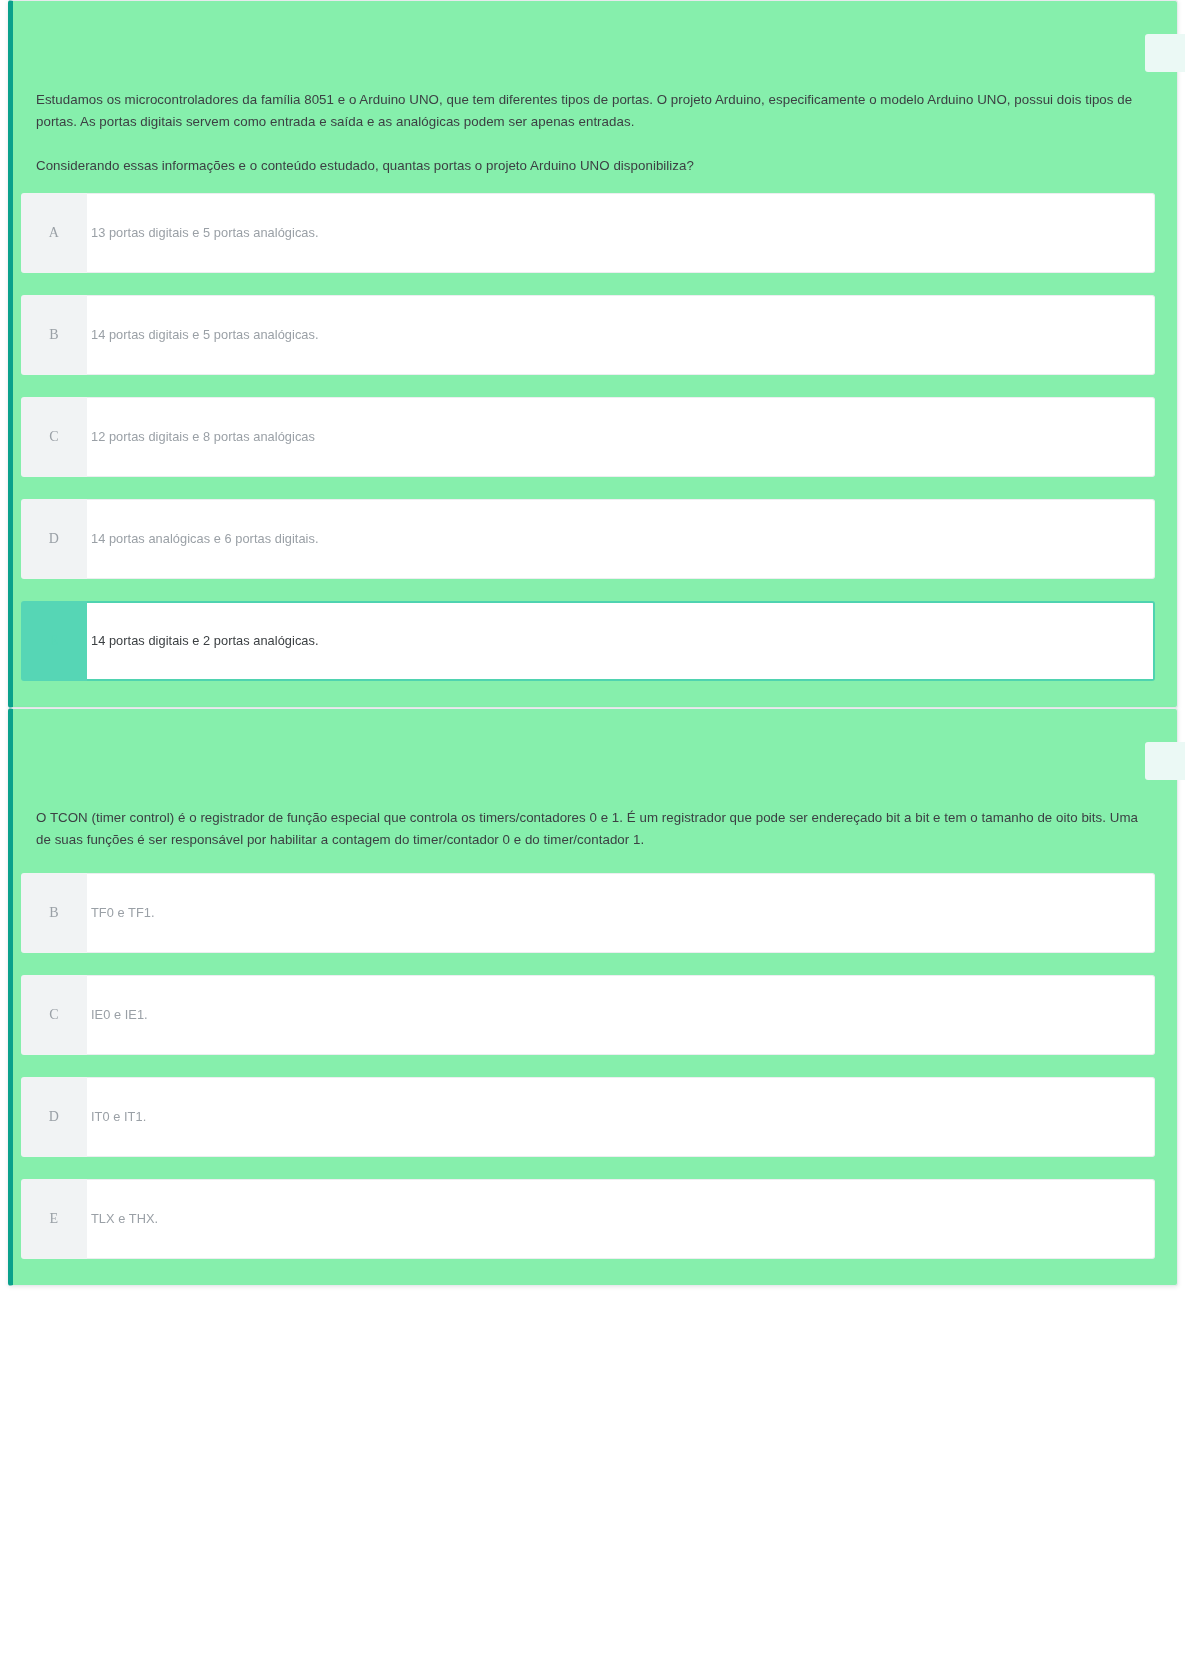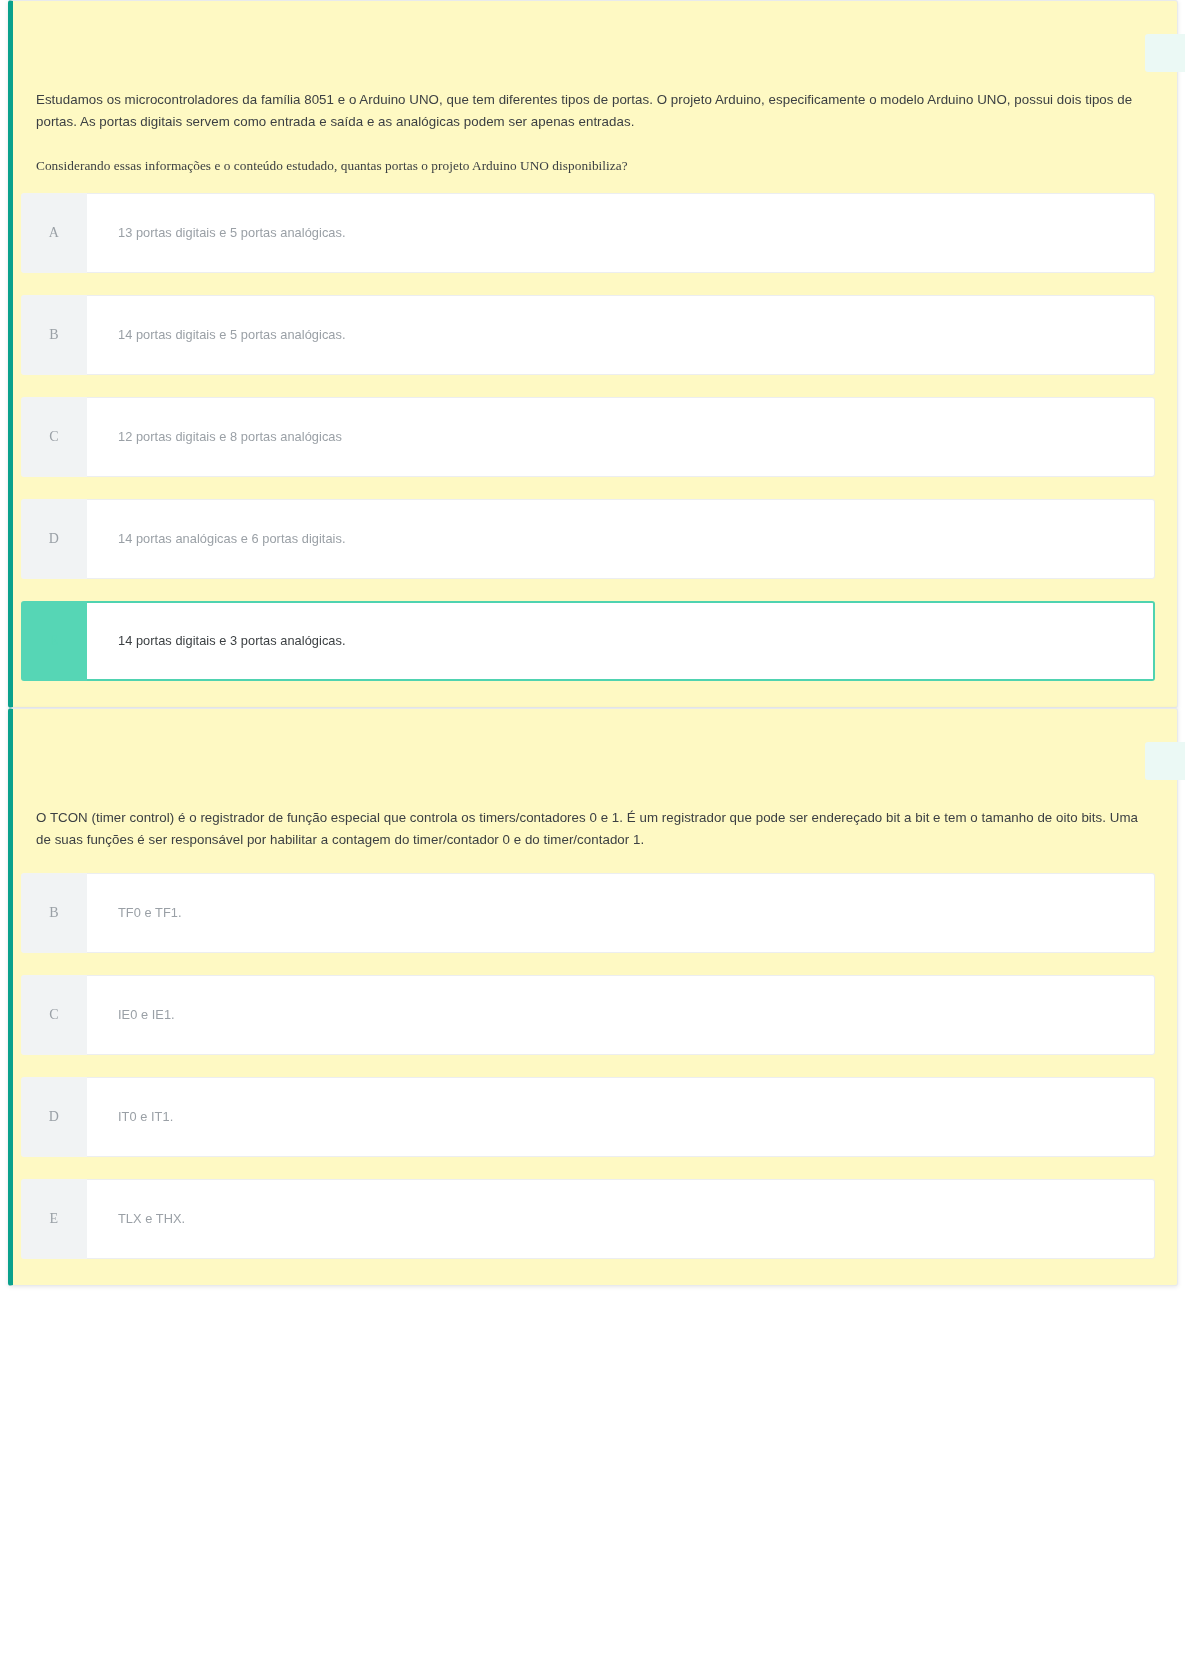--- a/index.html
+++ b/index.html
@@ -14,21 +14,21 @@
     position: relative;
     width: 1186px;
     height: 1679px;
     background: #ffffff;
     overflow: hidden;
   }
 
   
   .q-card {
     position: relative;
-    background: #fef9c3;
+    background: #86efac;
     border: 1px solid #e8eaed;
     border-left: 5px solid #0aa18c;
     border-radius: 3px;
     box-shadow: 0 1px 4px rgba(60,64,67,.13);
     margin: 0 8px;
     overflow: visible;
   }
   .q-card + .q-card { }
 
   
@@ -47,21 +47,21 @@
   .q-body { padding: 0 22px 0 23px; }
 
   .q-text {
     font-size: 13.3px;
     line-height: 22px;
     color: #3c4043;
     letter-spacing: .05px;
     max-width: 1110px;
   }
   .q-text.stmt { margin-bottom: 22px; }
-  .q-text.prompt { margin-bottom: 14px; font-family: Liberation Serif, serif; }
+  .q-text.prompt { margin-bottom: 14px; }
 
   
   .options { padding: 0 22px 26px 8px; }
 
   .option {
     display: flex;
     align-items: stretch;
     min-height: 80px;
     margin-bottom: 22px;
     border-radius: 3px;
@@ -82,21 +82,21 @@
   }
 
   .opt-content {
     flex: 1 1 auto;
     background: #ffffff;
     border: 1px solid #eceef0;
     border-left: none;
     border-radius: 0 3px 3px 0;
     display: flex;
     align-items: center;
-    padding: 0 31px;
+    padding: 0 4px;
     font-size: 12.8px;
     color: #9aa0a6;
     line-height: 20px;
     letter-spacing: .05px;
   }
 
   
   .option.selected .opt-badge {
     background: #56d6b5;
     color: #56d6b5;           
@@ -144,21 +144,21 @@
         <div class="opt-content">12 portas digitais e 8 portas analógicas</div>
       </div>
 
       <div class="option">
         <div class="opt-badge">D</div>
         <div class="opt-content">14 portas analógicas e 6 portas digitais.</div>
       </div>
 
       <div class="option selected">
         <div class="opt-badge">E</div>
-        <div class="opt-content">14 portas digitais e 3 portas analógicas.</div>
+        <div class="opt-content">14 portas digitais e 2 portas analógicas.</div>
       </div>
 
     </div>
   </div>
 
   <div class="q-card" id="card-2">
     <div class="mint-tab"></div>
     <div class="q-head-space"></div>
 
     <div class="q-body">

